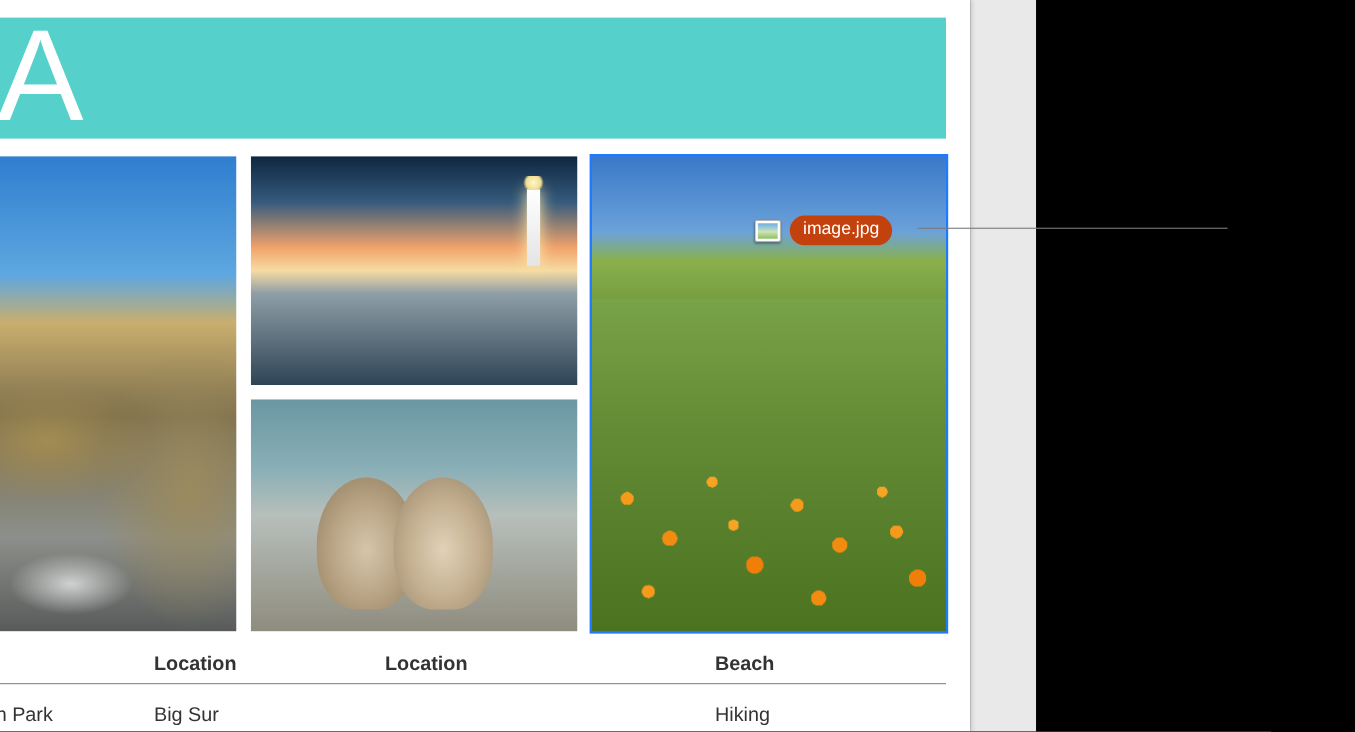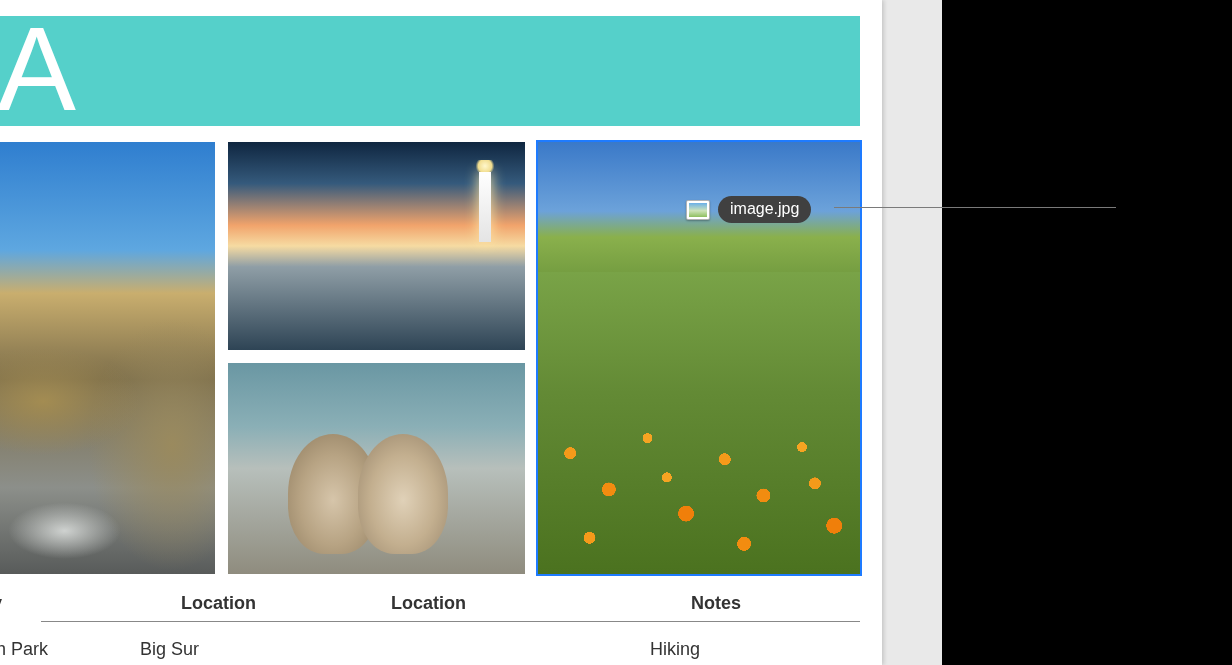--- a/index.html
+++ b/index.html
@@ -47,27 +47,27 @@
     radial-gradient(circle 6px at 16% 88%,#f59a1a 98%,transparent),
     radial-gradient(circle 5px at 40% 68%,#f6a422 98%,transparent),
     radial-gradient(circle 7px at 64% 90%,#f28c10 98%,transparent),
     radial-gradient(circle 6px at 86% 70%,#f59a1a 98%,transparent),
     linear-gradient(180deg,#79a347 0%,#638a35 40%,#4b721f 100%);
     background-blend-mode:normal;}
   
   .drag-badge{position:absolute;left:686px;top:196px;display:flex;align-items:center;gap:8px;}
   .drag-thumb{width:22px;height:18px;background:#fff;border:1px solid rgba(0,0,0,.3);box-shadow:0 1px 2px rgba(0,0,0,.3);position:relative;border-radius:2px;}
   .drag-thumb::before{content:"";position:absolute;inset:2px;background:linear-gradient(180deg,#6bb0e8 0%,#cde3b8 55%,#8fbf60 100%);}
-  .drag-pill{background:#404040;color:#fff;font-size:16px;line-height:1;padding:5px 12px 6px;border-radius:14px;white-space:nowrap;}
+  .drag-pill{background:#c2410c;color:#fff;font-size:16px;line-height:1;padding:5px 12px 6px;border-radius:14px;white-space:nowrap;}
   
   .callout-line{position:absolute;left:834px;top:207px;width:282px;height:0;border-top:1px solid #7a7a7a;}
   
   .tbl{position:absolute;left:0;top:586px;width:860px;}
   .tbl-head,.tbl-row{display:flex;}
-  .tbl-head{color:#333;font-weight:600;font-size:18px;border-bottom:1px solid #888;margin-left:41px;}
+  .tbl-head{color:#333;font-weight:600;font-size:18px;border-bottom:1px solid #888;}
   .tbl-row{color:#333;font-size:18px;padding-top:10px;}
   .c-activity{width:200px;padding-left:0;}
   .c-location{width:210px;}
   .c-contact{width:300px;}
   .c-notes{width:150px;}
   .tbl-head div,.tbl-row div{padding:7px 0;}
   .clip-left{margin-left:-60px;} 
   .tbl-head .c-activity{padding-left:0;}
 </style>
 </head>
@@ -103,21 +103,21 @@
     <div class="drag-badge">
       <div class="drag-thumb"></div>
       <div class="drag-pill">image.jpg</div>
     </div>
 
     <div class="tbl">
       <div class="tbl-head">
         <div class="c-activity clip-left">ity</div>
         <div class="c-location">Location</div>
         <div class="c-contact">Location</div>
-        <div class="c-notes">Notes</div>
+        <div class="c-notes">Beach</div>
       </div>
       <div class="tbl-row">
         <div class="c-activity clip-left">e Beach Park</div>
         <div class="c-location">Big Sur</div>
         <div class="c-contact"></div>
         <div class="c-notes">Hiking</div>
       </div>
     </div>
 
   </div>

